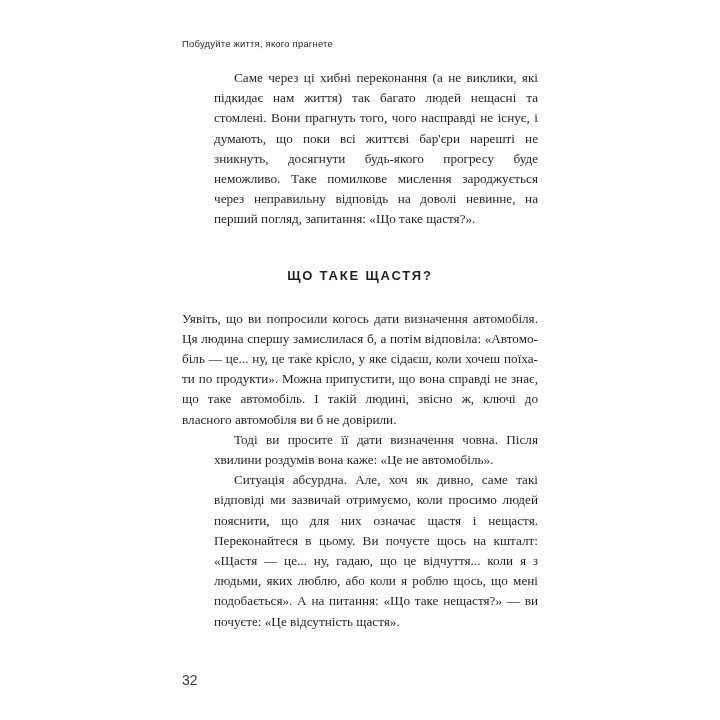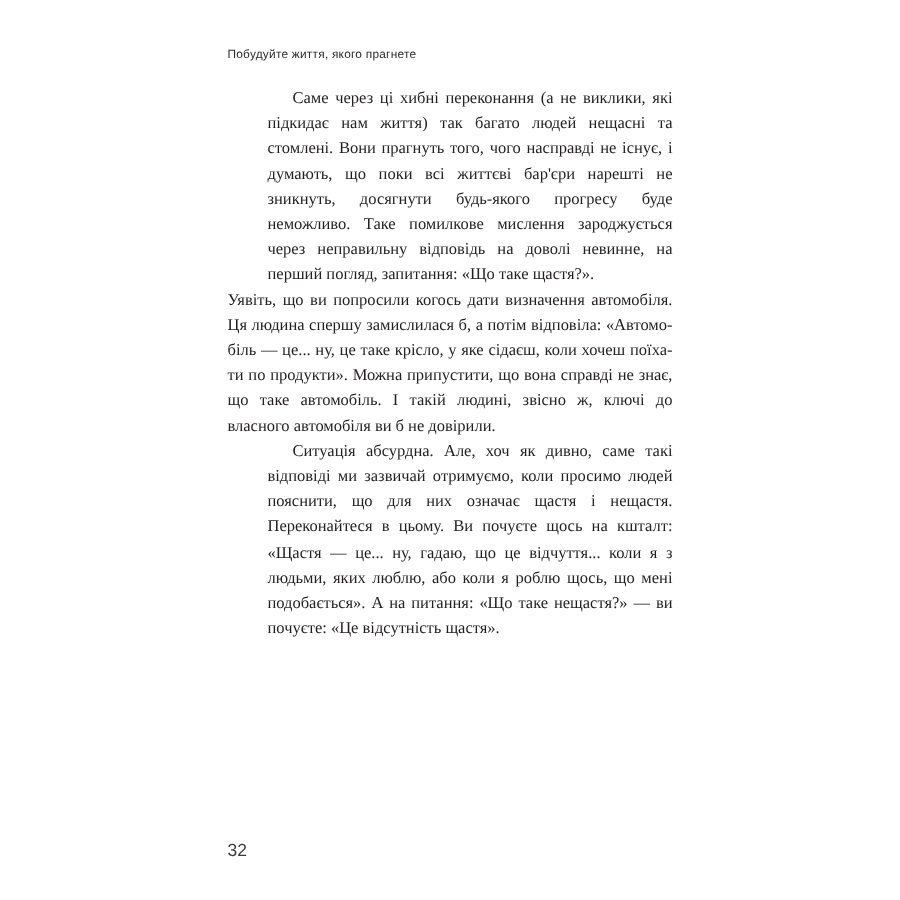--- a/index.html
+++ b/index.html
@@ -72,23 +72,25 @@
 
 <div class="page">
 
   <div class="running-head">Побудуйте життя, якого прагнете</div>
 
   <div class="content">
 
 
     <p class="indent">Саме через ці хибні переконання (а не виклики, які підкидає нам життя) так багато людей нещасні та стомлені. Вони праг­нуть того, чого насправді не існує, і думають, що поки всі жит­тєві бар'єри нарешті не зникнуть, досягнути будь-якого про­гресу буде неможливо. Таке помилкове мислення зароджується через неправильну відповідь на доволі невинне, на перший по­гляд, запитання: «Що таке щастя?».</p>
 
+    <h2 class="section-title">Що таке щастя?</h2>
 
     <p>Уявіть, що ви попросили когось дати визначення автомобіля. Ця людина спершу замислилася б, а потім відповіла: «Автомо­біль — це... ну, це таке крісло, у яке сідаєш, коли хочеш поїха­ти по продукти». Можна припустити, що вона справді не знає, що таке автомобіль. І такій людині, звісно ж, ключі до власного автомобіля ви б не довірили.</p>
 
+    <p class="indent">Тоді ви просите її дати визначення човна. Після хвилини роздумів вона каже: «Це не автомобіль».</p>
 
     <p class="indent">Ситуація абсурдна. Але, хоч як дивно, саме такі відповіді ми зазвичай отримуємо, коли просимо людей пояснити, що для них означає щастя і нещастя. Переконайтеся в цьому. Ви почуєте щось на кшталт: «Щастя — це... ну, гадаю, що це відчуття... коли я з людьми, яких люблю, або коли я роблю щось, що мені подо­бається». А на питання: «Що таке нещастя?» — ви почуєте: «Це відсутність щастя».</p>
 
   </div>
 
   <div class="folio">32</div>
 
 </div>
 
 </body></html>

